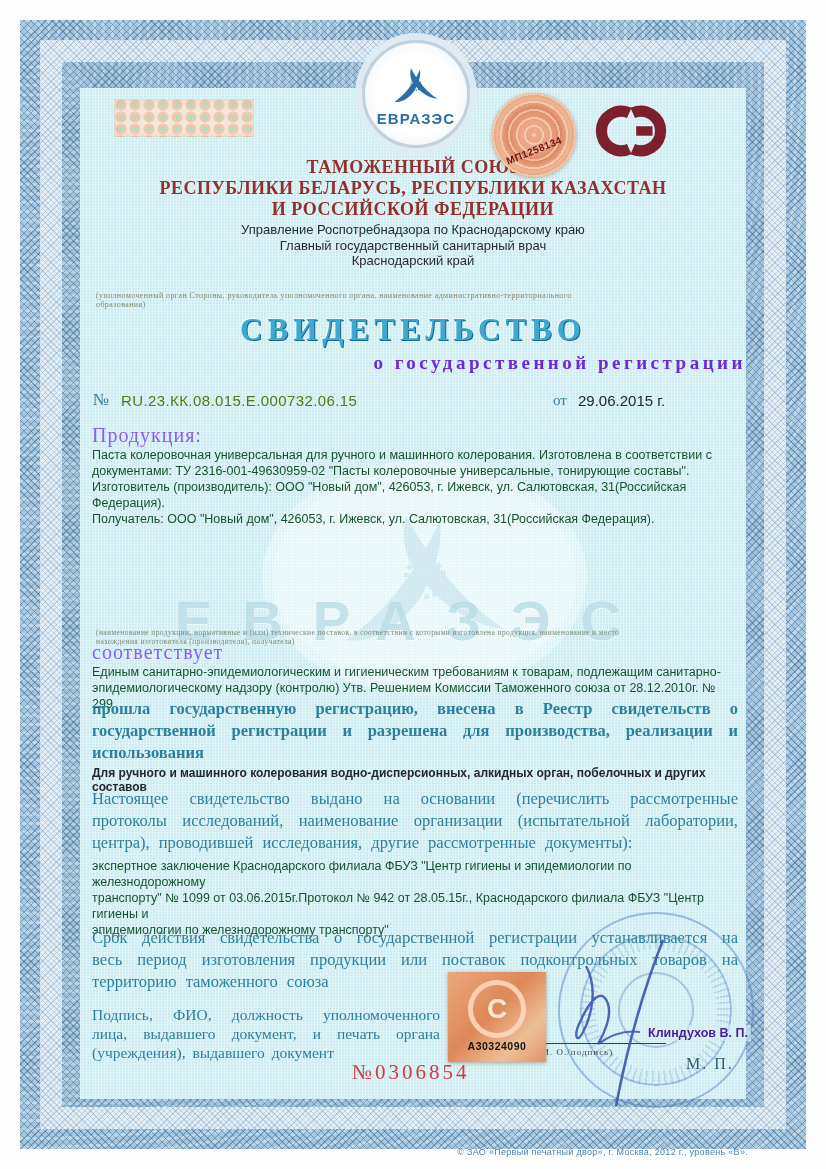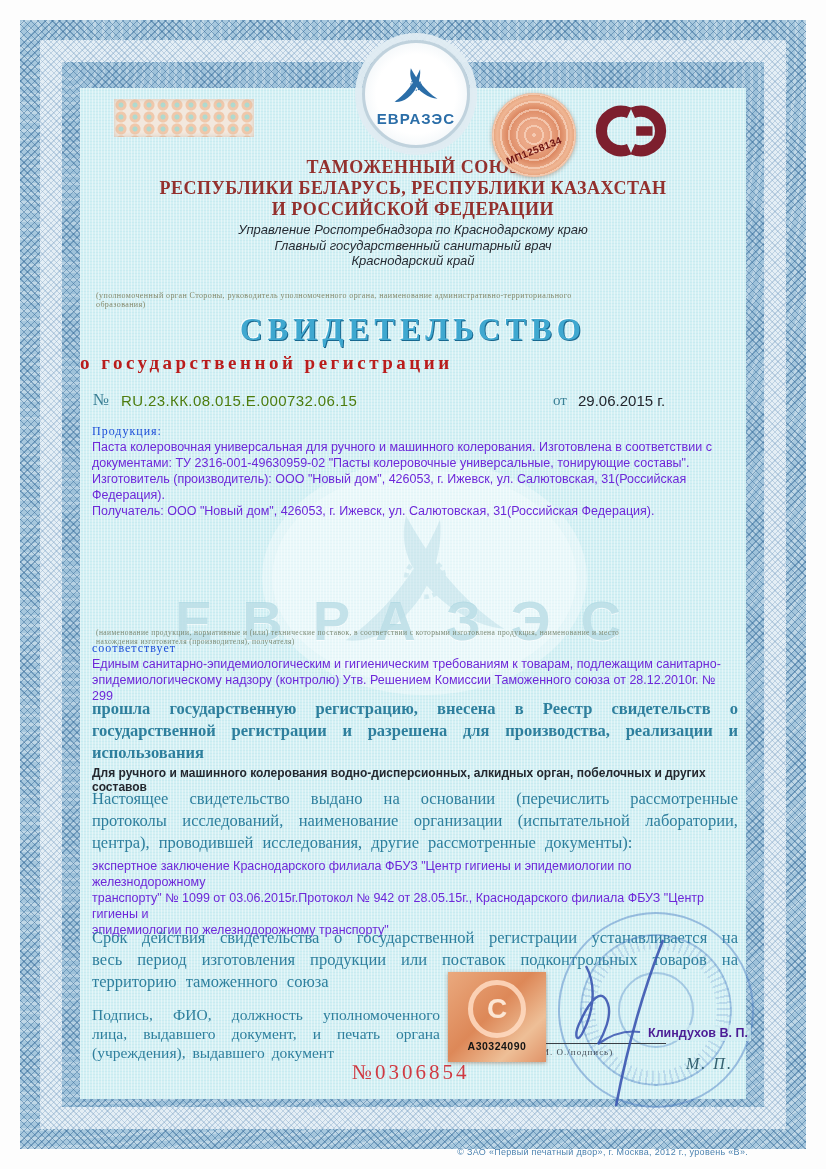--- a/index.html
+++ b/index.html
@@ -56,45 +56,45 @@
   .holo-round-code{position:absolute;left:2px;top:52px;width:80px;text-align:center;
     font-family:"Liberation Sans",sans-serif;font-weight:bold;font-size:10px;color:#6d1414;
     transform:rotate(-22deg);letter-spacing:.5px;}
 
   .se-mark{position:absolute;left:588px;top:98px;width:86px;height:66px;z-index:6;}
 
   
   .header-block{position:absolute;left:80px;top:157px;width:666px;text-align:center;z-index:3;}
   .union-line{font-weight:bold;font-size:18px;line-height:21px;color:#93302d;letter-spacing:.5px;}
   .authority-block{position:absolute;left:80px;top:222px;width:666px;text-align:center;
-    font-family:"Liberation Sans",sans-serif;font-size:13px;line-height:15.5px;color:#262b33;font-style:italic;}
+    font-family:"Liberation Sans",sans-serif;font-size:13px;line-height:15.5px;color:#262b33;}
   .caption-line{position:absolute;left:96px;width:524px;
     font-size:8px;color:#85896b;letter-spacing:.4px;}
   .caption-authority{top:291px;}
   .caption-product{top:628px;font-size:7.5px;color:#7b8a75;}
 
   
   .title-main{position:absolute;left:80px;top:312px;width:666px;text-align:center;
     font-weight:bold;font-size:31px;letter-spacing:5px;color:#3fa8d0;
     text-shadow:1px 1px 0 #19688f, -1px -1px 0 rgba(255,255,255,.7);}
-  .title-sub{position:absolute;left:80px;top:352px;width:666px;text-align:left;
-    font-weight:bold;font-size:19px;letter-spacing:3.5px;color:#b91c1c;}
+  .title-sub{position:absolute;left:80px;top:352px;width:666px;text-align:right;
+    font-weight:bold;font-size:19px;letter-spacing:3.5px;color:#6d28d9;}
 
   
   .reg-row{position:absolute;left:93px;top:390px;width:640px;height:22px;z-index:3;}
   .no-label{position:absolute;left:0;top:0;font-size:17px;color:#3a7f95;}
   .reg-number{position:absolute;left:28px;top:2px;font-family:Liberation Sans, sans-serif;
     font-size:15px;color:#4d7c0f;letter-spacing:.4px;}
   .date-label{position:absolute;left:460px;top:2px;font-size:15px;color:#3a7f95;}
   .reg-date{position:absolute;left:485px;top:2px;font-family:"Liberation Sans",sans-serif;
     font-size:15px;color:#23272e;}
 
   
-  .teal-label{font-size:12px;color:#1d4ed8;letter-spacing:1px;}
-  .sans-body{font-family:"Liberation Sans",sans-serif;font-size:12.5px;line-height:16px;color:#6d28d9;white-space:pre-line;}
+  .teal-label{font-size:20px;color:#8b5cf6;letter-spacing:1px;}
+  .sans-body{font-family:"Liberation Sans",sans-serif;font-size:12.5px;line-height:16px;color:#14532d;white-space:pre-line;}
   .serif-par{font-size:16.5px;line-height:22px;color:#2e7f9d;text-align:justify;word-spacing:5px;}
 
   .product-block{position:absolute;left:92px;top:424px;width:644px;z-index:3;}
   .compliance-block{position:absolute;left:92px;top:641px;width:644px;z-index:3;}
   .regstate-block{position:absolute;left:92px;top:698px;width:646px;z-index:3;font-weight:bold;}
   .usage-line{font-family:"Liberation Sans",sans-serif;font-size:12px;color:#23272e;margin-top:2px;}
   .basis-block{position:absolute;left:92px;top:788px;width:646px;z-index:3;}
   .basis-docs{margin-top:4px;}
   .validity-block{position:absolute;left:92px;top:927px;width:646px;z-index:3;}
   .sig-caption{position:absolute;left:92px;top:1005px;width:348px;font-size:15.5px;line-height:19px;
@@ -121,21 +121,21 @@
     border:2px solid rgba(70,122,192,.35);}
 
   .signature-svg{position:absolute;left:568px;top:938px;width:140px;height:170px;z-index:7;}
 
   .signer-name{position:absolute;left:645px;top:1025px;font-family:"Liberation Sans",sans-serif;
     font-weight:bold;font-size:12.5px;color:#4c1d95;z-index:8;
     background:rgba(212,240,244,.65);padding:1px 3px;}
   .sig-line{position:absolute;left:524px;top:1043px;width:142px;border-top:1.5px solid #3a3f46;z-index:5;}
   .sig-line-caption{position:absolute;left:524px;top:1047px;width:160px;
     font-size:9px;color:#3f4a55;letter-spacing:1px;z-index:5;}
-  .mp-label{position:absolute;left:686px;top:1055px;font-size:16px;letter-spacing:2px;color:#33606f;z-index:8;font-style:italic;}
+  .mp-label{position:absolute;left:686px;top:1055px;font-size:16px;letter-spacing:2px;color:#33606f;z-index:8;}
   .serial-number{position:absolute;left:352px;top:1060px;font-size:21px;letter-spacing:3px;
     color:#d03a42;z-index:5;}
 
   .footer-copyright{position:absolute;right:78px;top:1147px;
     font-family:"Liberation Sans",sans-serif;font-size:9px;color:#4d83b0;letter-spacing:.3px;}
 </style>
 </head>
 <body>
 
 <div class="page">

